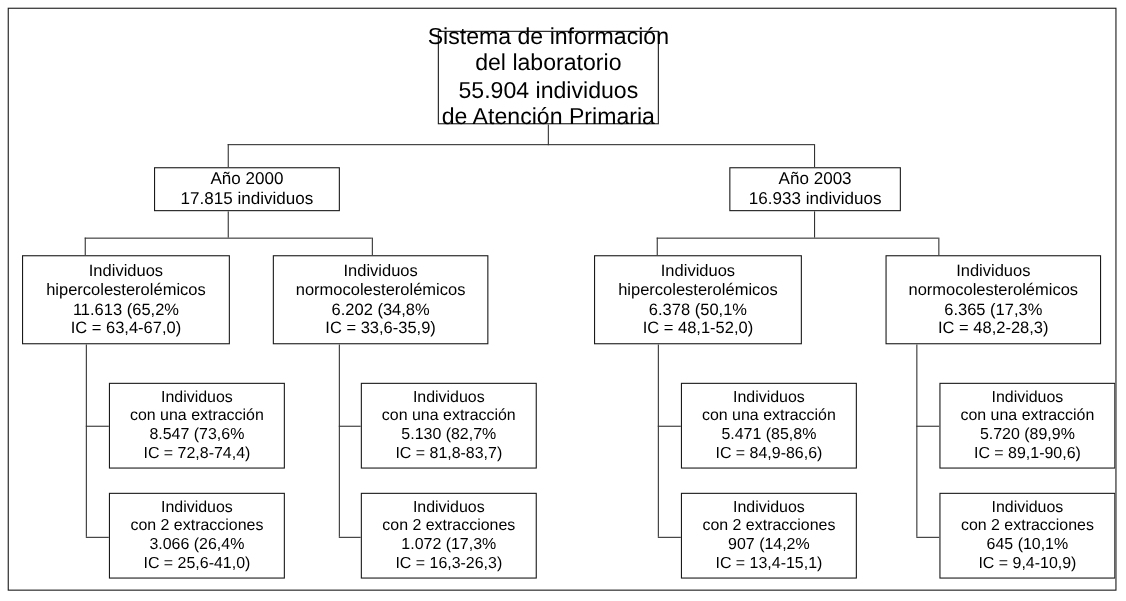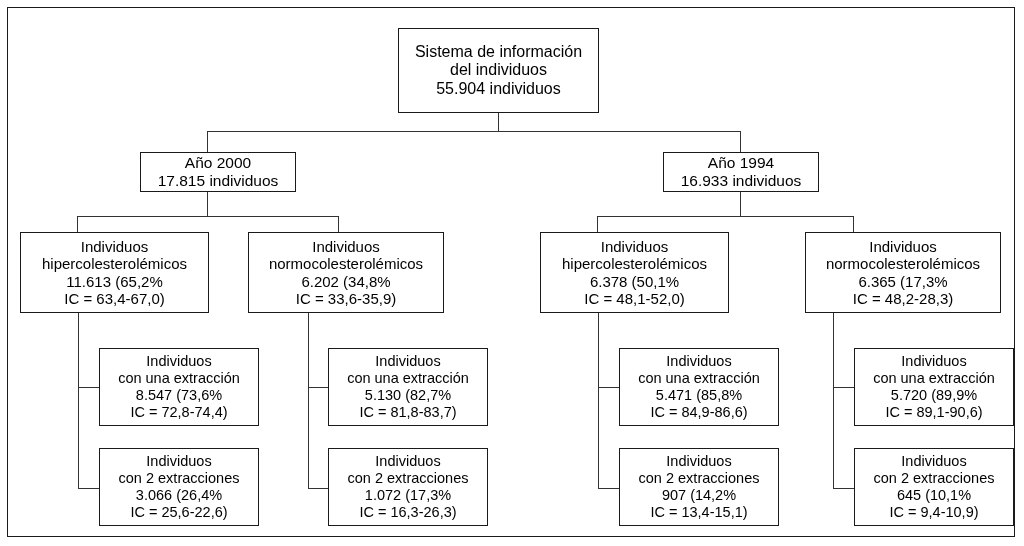--- a/index.html
+++ b/index.html
@@ -45,21 +45,21 @@
   
   .conn {
     position: absolute;
     background: #333333;
     z-index: 1;
   }
   .vline { width: 1px; }
   .hline { height: 1px; }
 
   
-  .tier-root .ln { font-size: 16px; }
+  .tier-root .ln { font-size: 21px; }
   .tier-year .ln { font-size: 15.5px; }
   .tier-chol .ln { font-size: 15px; }
   .tier-leaf .ln { font-size: 14.5px; }
 </style>
 </head>
 <body>
 
 <div id="figure">
 
   <div class="frame"></div>
@@ -90,31 +90,32 @@
   <div class="conn vline" style="left:598px; top:313px; height:175px;"></div>
   <div class="conn hline" style="left:598px; top:387px; width:21px;"></div>
   <div class="conn hline" style="left:598px; top:488px; width:21px;"></div>
 
   <div class="conn vline" style="left:833px; top:313px; height:175px;"></div>
   <div class="conn hline" style="left:833px; top:387px; width:21px;"></div>
   <div class="conn hline" style="left:833px; top:488px; width:21px;"></div>
 
   <div class="node tier-root" style="left:398px; top:28px; width:201px; height:85px;">
     <span class="ln">Sistema de información</span>
-    <span class="ln">del individuos</span>
+    <span class="ln">del laboratorio</span>
     <span class="ln">55.904 individuos</span>
-  </div>
-
-  <div class="node tier-year" style="left:140px; top:152px; width:156px; height:40px;">
+    <span class="ln">de Atención Primaria</span>
+  </div>
+
+  <div class="node tier-year" style="left:140px; top:152px; width:169px; height:40px;">
     <span class="ln">Año 2000</span>
     <span class="ln">17.815 individuos</span>
   </div>
 
   <div class="node tier-year" style="left:663px; top:152px; width:156px; height:40px;">
-    <span class="ln">Año 1994</span>
+    <span class="ln">Año 2003</span>
     <span class="ln">16.933 individuos</span>
   </div>
 
   <div class="node tier-chol" style="left:20px; top:232px; width:189px; height:81px;">
     <span class="ln">Individuos</span>
     <span class="ln">hipercolesterolémicos</span>
     <span class="ln">11.613 (65,2%</span>
     <span class="ln">IC = 63,4-67,0)</span>
   </div>
 
@@ -143,21 +144,21 @@
     <span class="ln">Individuos</span>
     <span class="ln">con una extracción</span>
     <span class="ln">8.547 (73,6%</span>
     <span class="ln">IC = 72,8-74,4)</span>
   </div>
 
   <div class="node tier-leaf" style="left:99px; top:448px; width:160px; height:78px;">
     <span class="ln">Individuos</span>
     <span class="ln">con 2 extracciones</span>
     <span class="ln">3.066 (26,4%</span>
-    <span class="ln">IC = 25,6-22,6)</span>
+    <span class="ln">IC = 25,6-41,0)</span>
   </div>
 
   <div class="node tier-leaf" style="left:328px; top:348px; width:160px; height:78px;">
     <span class="ln">Individuos</span>
     <span class="ln">con una extracción</span>
     <span class="ln">5.130 (82,7%</span>
     <span class="ln">IC = 81,8-83,7)</span>
   </div>
 
   <div class="node tier-leaf" style="left:328px; top:448px; width:160px; height:78px;">

